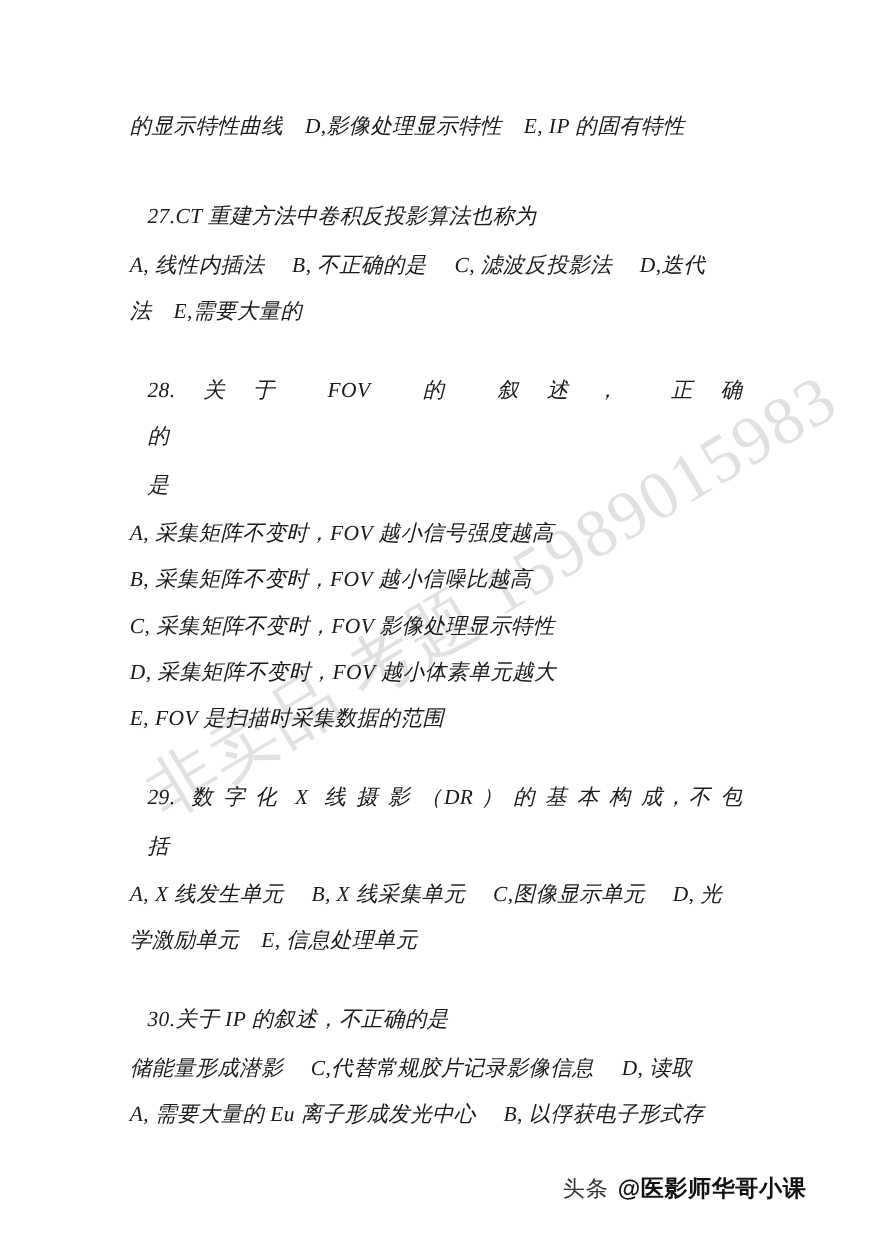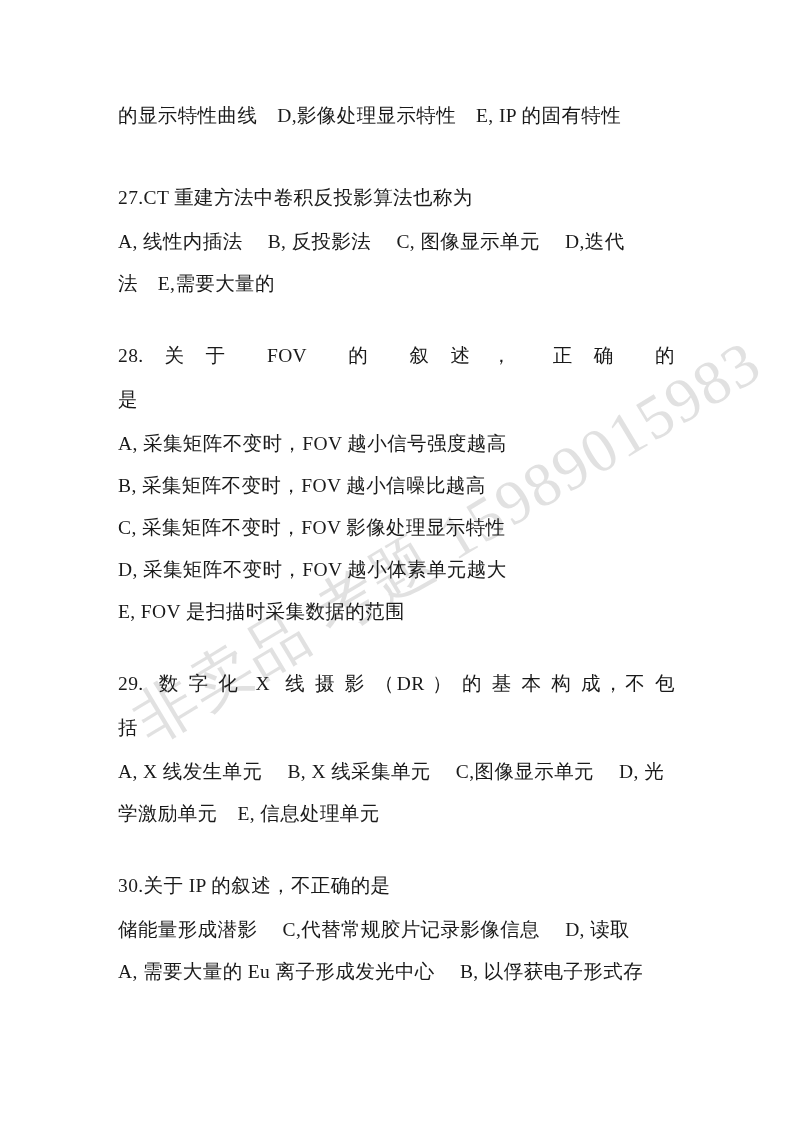--- a/index.html
+++ b/index.html
@@ -27,27 +27,29 @@
     z-index: 2;
   }
   .q-block {
     margin-bottom: 30px;
   }
   .line {
     font-size: 19.5px;
     line-height: 42px;
     letter-spacing: 0.4px;
     white-space: pre-wrap;
+    font-style: italic;
   }
   .line.justify {
     text-align: justify;
     text-align-last: justify;
   }
   .stem {
     margin-bottom: 2px;
+    margin-left: 16px;
   }
   .first-block {
     margin-bottom: 40px;
   }
   
   .watermark {
     position: absolute;
     left: 0;
     top: 0;
     width: 793px;
@@ -103,21 +105,21 @@
   </div>
 
   <div class="content">
 
     <div class="q-block first-block">
       <div class="line">的显示特性曲线　D,影像处理显示特性　E, IP 的固有特性</div>
     </div>
 
     <div class="q-block">
       <div class="line stem">27.CT 重建方法中卷积反投影算法也称为</div>
-      <div class="line">A, 线性内插法　 B, 反投影法　 C, 图像显示单元　 D,迭代</div>
+      <div class="line">A, 线性内插法　 B, 不正确的是　 C, 滤波反投影法　 D,迭代</div>
       <div class="line">法　E,需要大量的</div>
     </div>
 
     <div class="q-block">
       <div class="line stem justify">28.　关　于　　FOV　　的　　叙　述　，　　正　确　　的</div>
       <div class="line stem">是</div>
       <div class="line">A, 采集矩阵不变时，FOV 越小信号强度越高</div>
       <div class="line">B, 采集矩阵不变时，FOV 越小信噪比越高</div>
       <div class="line">C, 采集矩阵不变时，FOV 影像处理显示特性</div>
       <div class="line">D, 采集矩阵不变时，FOV 越小体素单元越大</div>
@@ -132,14 +134,18 @@
     </div>
 
     <div class="q-block">
       <div class="line stem">30.关于 IP 的叙述，不正确的是</div>
       <div class="line">储能量形成潜影　 C,代替常规胶片记录影像信息　 D, 读取</div>
       <div class="line">A, 需要大量的 Eu 离子形成发光中心　 B, 以俘获电子形式存</div>
     </div>
 
   </div>
 
+  <div class="footer">
+    <span class="footer-logo">头条</span>
+    <span class="footer-name">@医影师华哥小课</span>
+  </div>
 
 </div>
 
 </body></html>

